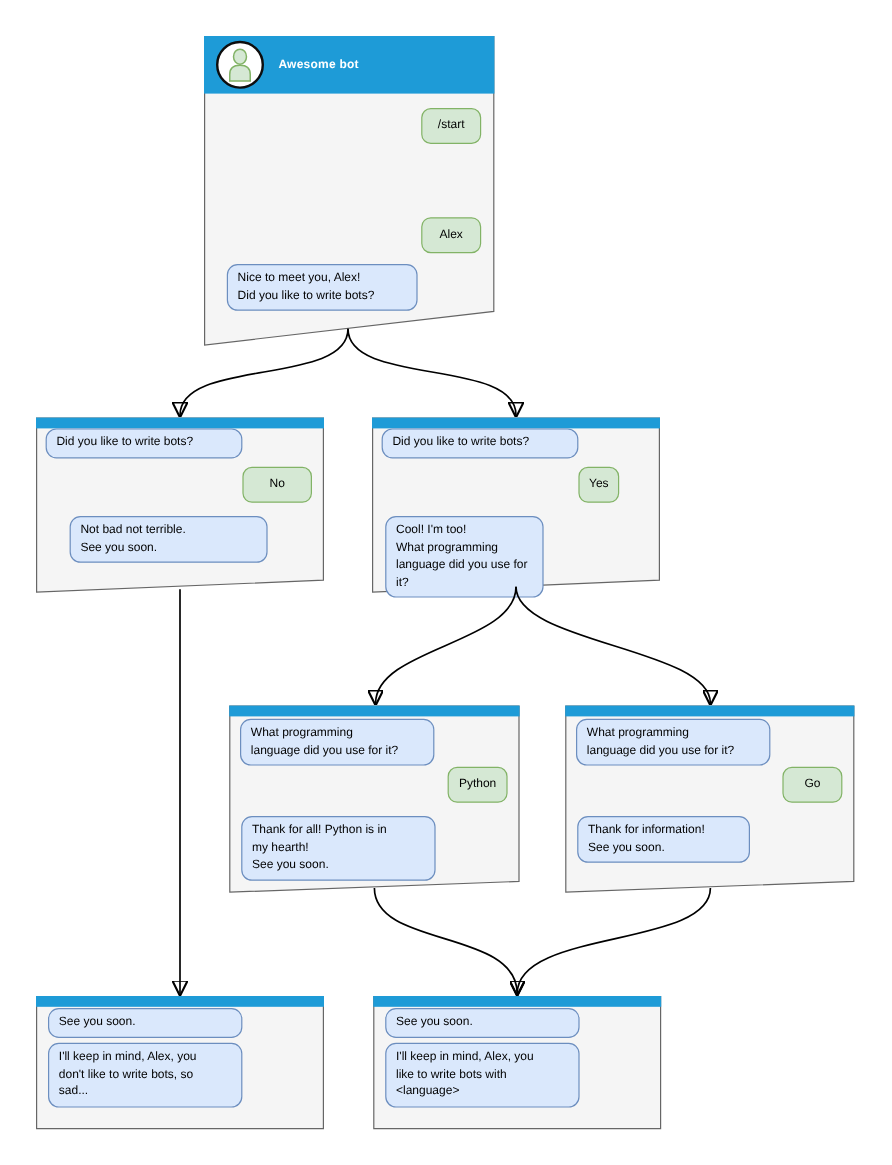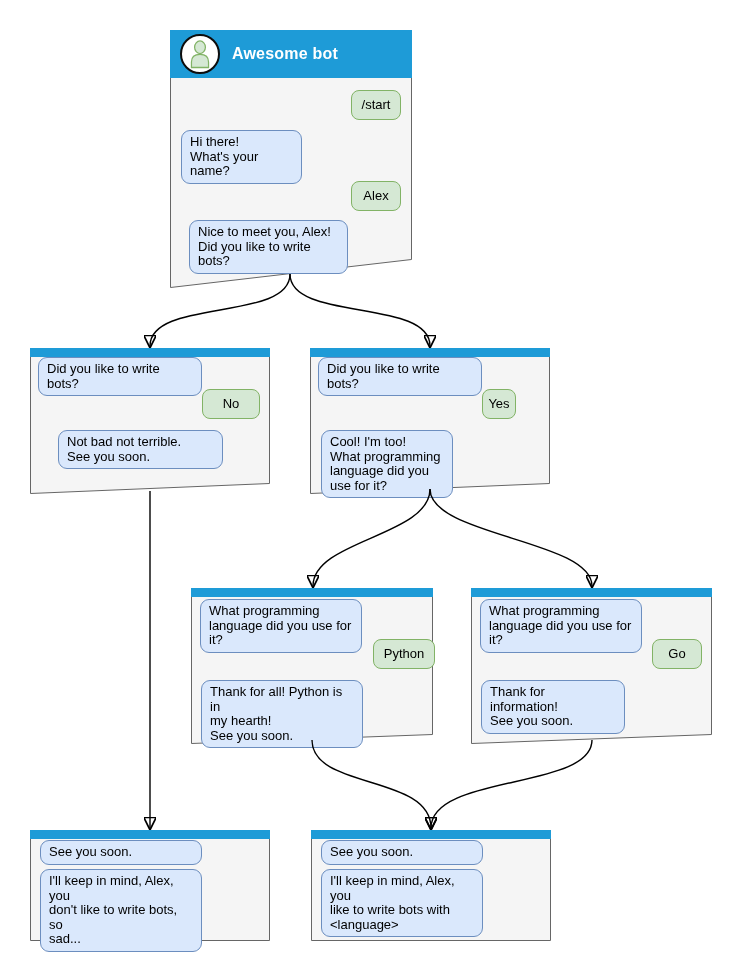--- a/index.html
+++ b/index.html
@@ -16,23 +16,23 @@
     display:flex;align-items:center;
   }
   .header.thin{height:9px;}
   .header.tall{height:48px;}
   .avatar{
     width:40px;height:40px;margin-left:10px;border-radius:50%;
     background:#ffffff;border:2px solid #0d0d0d;overflow:hidden;flex:0 0 auto;
   }
   .avatar svg{display:block;width:100%;height:100%;}
   .person{fill:var(--bubble-green);stroke:var(--bubble-green-border);stroke-width:1.4;}
-  .title{color:#ffffff;font-weight:bold;font-size:16px;margin-left:12px;letter-spacing:.2px;}
+  .title{color:#ffffff;font-weight:bold;font-size:10px;margin-left:12px;letter-spacing:.2px;}
   .bubble{
-    position:absolute;font-size:13px;line-height:14.5px;white-space:pre-line;
+    position:absolute;font-size:10px;line-height:14.5px;white-space:pre-line;
     border-radius:9px;padding:4px 8px;
   }
   .bubble.blue{
     background:var(--bubble-blue);border:1px solid var(--bubble-blue-border);
   }
   .bubble.green{
     background:var(--bubble-green);border:1px solid var(--bubble-green-border);
     height:30px;display:flex;align-items:center;justify-content:center;
     border-radius:8px;padding:2px 6px;
   }
@@ -51,22 +51,20 @@
     <div class="header tall">
       <div class="avatar">
         <svg viewBox="0 0 40 40">
           <ellipse class="person" cx="20" cy="12.5" rx="6" ry="7"></ellipse>
           <path class="person" d="M10.5,35 L10.5,29 Q10.5,20.5 20,20.5 Q29.5,20.5 29.5,29 L29.5,35 Z"></path>
         </svg>
       </div>
       <span class="title">Awesome bot</span>
     </div>
     <div class="bubble green" style="left:181px;top:60px;width:50px">/start</div>
-    <div class="bubble blue" style="left:11px;top:100px;width:121px">Hi there!
-What's your name?</div>
     <div class="bubble green" style="left:181px;top:151px;width:50px">Alex</div>
     <div class="bubble blue" style="left:19px;top:190px;width:159px">Nice to meet you, Alex!
 Did you like to write bots?</div>
   </div>
 
   <div class="window" style="left:30px;top:348px;width:240px;height:146px">
     <svg class="frame" width="240" height="146">
       <polygon points="0.5,0.5 239.5,0.5 239.5,135.5 0.5,145.5"></polygon>
     </svg>
     <div class="header thin"></div>
@@ -88,21 +86,21 @@
 language did you use for it?</div>
   </div>
 
   <div class="window" style="left:191px;top:588px;width:242px;height:156px">
     <svg class="frame" width="242" height="156">
       <polygon points="0.5,0.5 241.5,0.5 241.5,146.5 0.5,155.5"></polygon>
     </svg>
     <div class="header thin"></div>
     <div class="bubble blue" style="left:9px;top:11px;width:162px">What programming
 language did you use for it?</div>
-    <div class="bubble green" style="left:182px;top:51px;width:62px">Python</div>
+    <div class="bubble green" style="left:182px;top:51px;width:50px">Python</div>
     <div class="bubble blue" style="left:10px;top:92px;width:162px">Thank for all! Python is in
 my hearth!
 See you soon.</div>
   </div>
 
   <div class="window" style="left:471px;top:588px;width:241px;height:156px">
     <svg class="frame" width="241" height="156">
       <polygon points="0.5,0.5 240.5,0.5 240.5,146.5 0.5,155.5"></polygon>
     </svg>
     <div class="header thin"></div>

